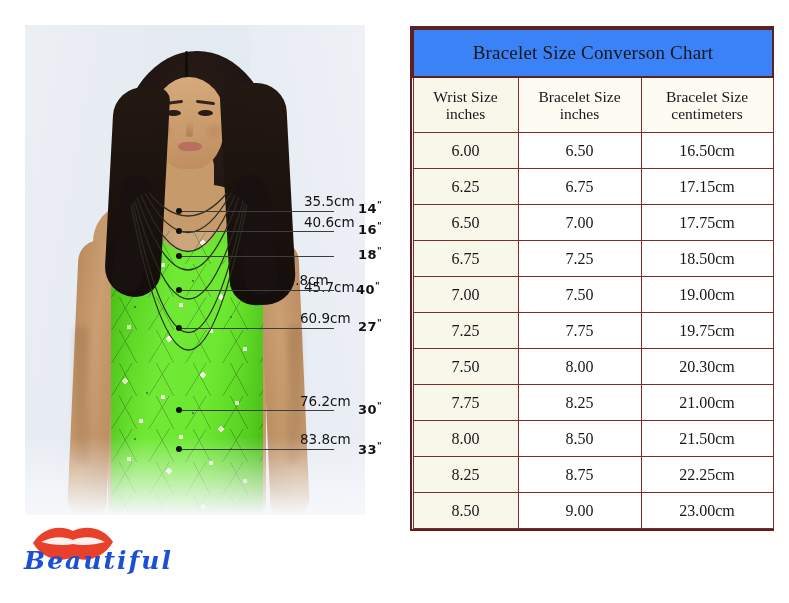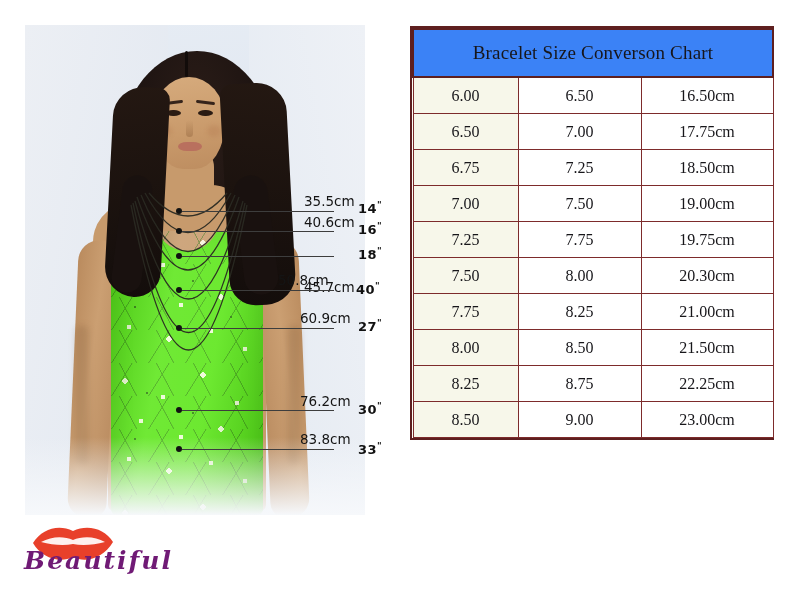--- a/index.html
+++ b/index.html
@@ -127,21 +127,21 @@
     color:#141414;white-space:nowrap;letter-spacing:0px;}
   .min{position:absolute;font-family:"DejaVu Sans", sans-serif;font-size:13px;
     font-weight:bold;color:#111;white-space:nowrap;letter-spacing:.5px;}
   .min .qt{font-size:9px;vertical-align:super;font-weight:bold;}
 
   
   .logo{position:absolute;left:12px;top:524px;width:190px;height:72px;}
   .lips-mark{position:absolute;left:18px;top:0px;width:86px;height:40px;}
   .brand{position:absolute;left:8px;top:24px;width:180px;
     font-family:"DejaVu Serif", serif;font-style:italic;font-weight:bold;
-    color:#701a75;line-height:1.0;}
+    color:#1d4ed8;line-height:1.0;}
   .brand .b1{display:block;font-size:25px;letter-spacing:2px;padding-left:4px;}
   .brand .b2{display:block;font-size:25px;letter-spacing:2px;padding-left:48px;margin-top:-2px;}
 
   
   .chart{
     position:absolute;left:410px;top:26px;width:360px;
     border:2px solid #5e1f1f;
     border-collapse:collapse;
     background:#fffef7;
   }
@@ -285,27 +285,46 @@
     <table class="size-table">
       <colgroup>
         <col class="col1">
           <col class="col2">
           <col class="col3">
       </colgroup>
       <tbody>
         <tr>
           <td class="title-cell" colspan="3">Bracelet Size Converson Chart</td>
         </tr>
+        <tr>
+          <td class="hdr-cell c1">
+            <span>Wrist Size</span><br>
+            <span>inches</span>
+          </td>
+          <td class="hdr-cell c2">
+            <span>Bracelet Size</span><br>
+            <span>inches</span>
+          </td>
+          <td class="hdr-cell c3">
+            <span>Bracelet Size</span><br>
+            <span>centimeters</span>
+          </td>
+        </tr>
 
         <tr>
           <td class="row-cell c1">6.00</td>
           <td class="row-cell c2">6.50</td>
           <td class="row-cell c3">16.50cm</td>
         </tr>
         <tr>
+          <td class="row-cell c1">6.25</td>
+          <td class="row-cell c2">6.75</td>
+          <td class="row-cell c3">17.15cm</td>
+        </tr>
+        <tr>
           <td class="row-cell c1">6.50</td>
           <td class="row-cell c2">7.00</td>
           <td class="row-cell c3">17.75cm</td>
         </tr>
         <tr>
           <td class="row-cell c1">6.75</td>
           <td class="row-cell c2">7.25</td>
           <td class="row-cell c3">18.50cm</td>
         </tr>
         <tr>

